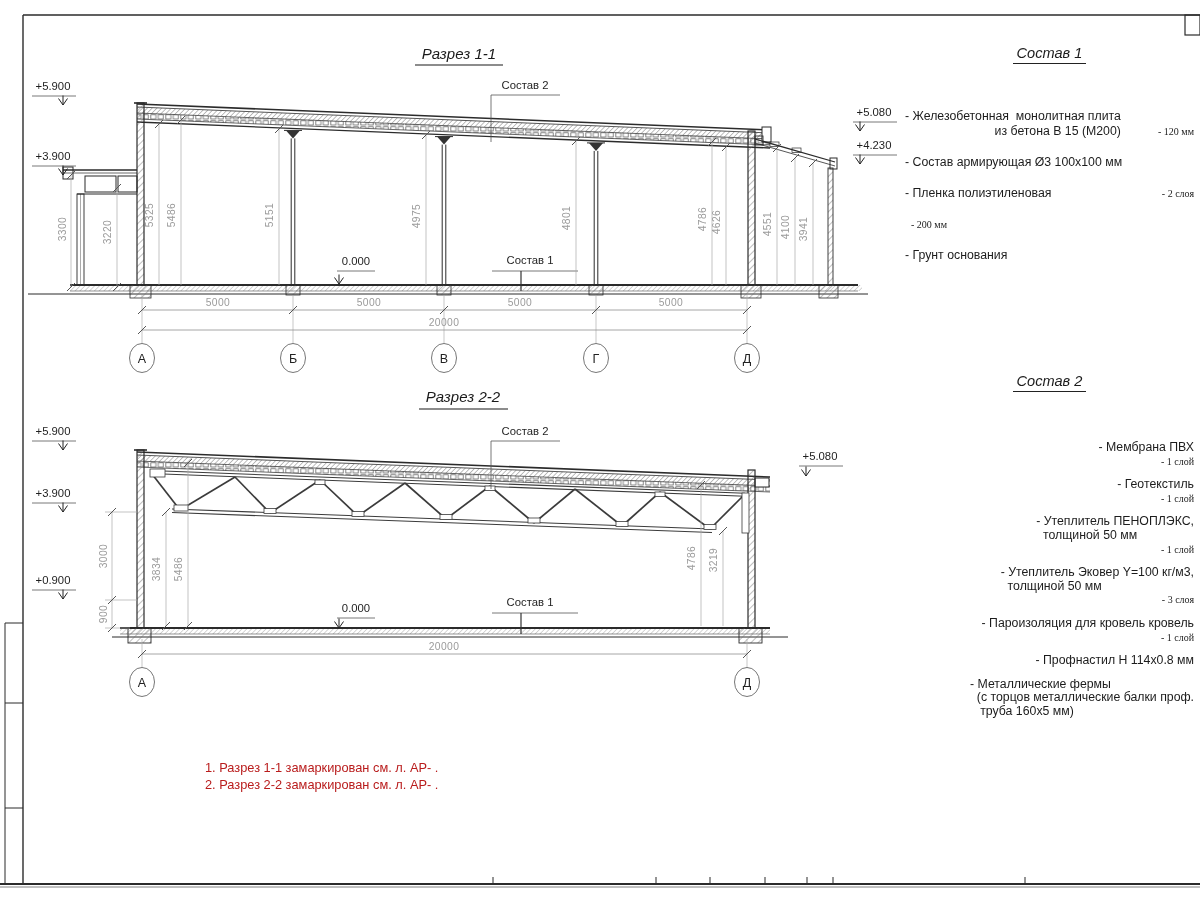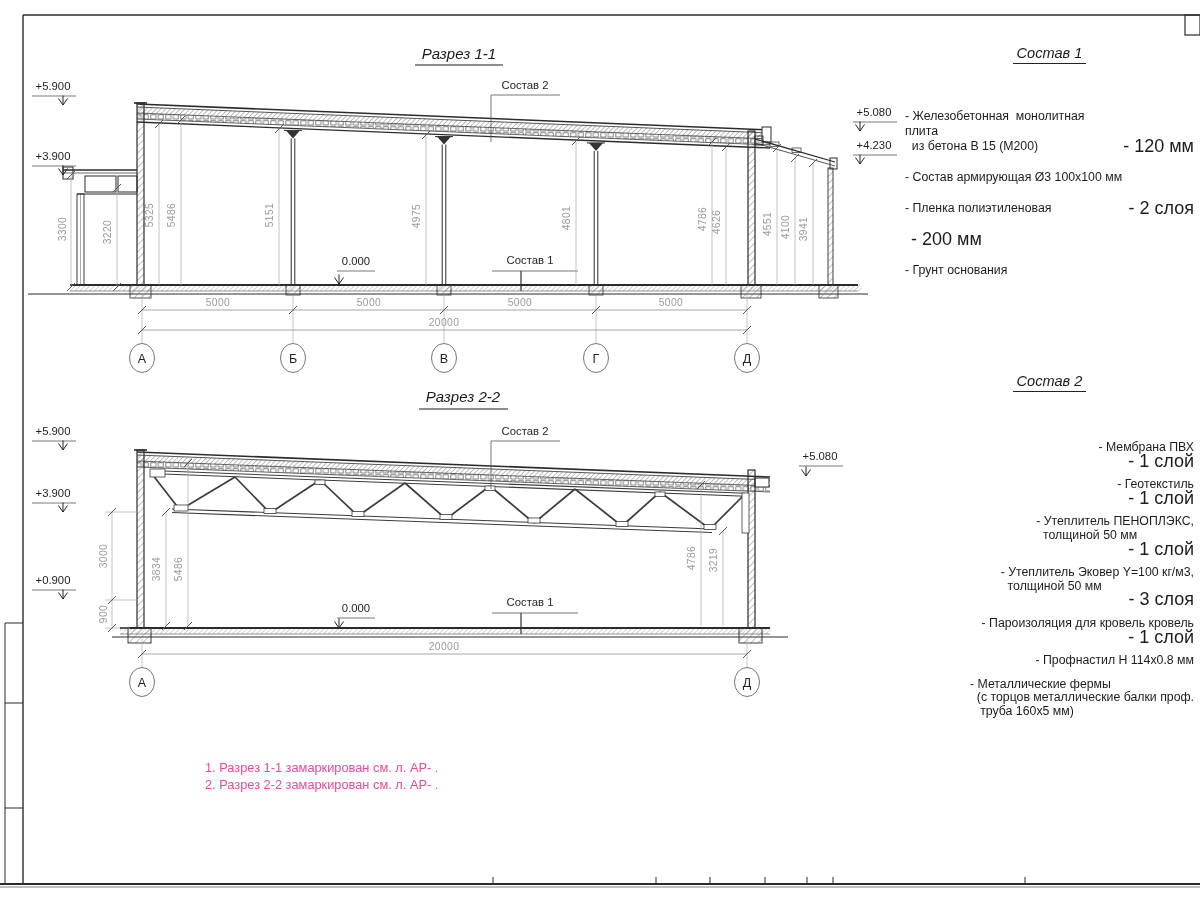--- a/index.html
+++ b/index.html
@@ -13,25 +13,25 @@
   .t-dim{font-size:10.3px;fill:#9b9b9b;letter-spacing:.4px;}
   .t-axis{font-size:12.5px;fill:#222;}
   .sostav{position:absolute;width:289px;}
   .sostav-title{text-align:center;margin:0 0 0 0;}
   .sostav-title span{display:inline-block;font-style:italic;font-size:14.6px;border-bottom:1px solid #222;padding:0 4px 2px 4px;}
   .srow{display:flex;justify-content:space-between;align-items:flex-end;}
   .s1 .srow{margin-bottom:16px;}
   .s2 .srow{margin-bottom:10px;flex-direction:column;}
   .sname{white-space:pre-wrap;font-size:12.3px;line-height:15px;}
   .s2 .sname{line-height:13.6px;}
-  .sval{white-space:nowrap;font-size:18px;line-height:15px;padding-left:6px;}
+  .sval{white-space:nowrap;font-size:10px;line-height:15px;padding-left:6px;font-family:Liberation Serif, serif;}
   .s2 .sval{line-height:13.6px;}
-  .s1 .items{margin-top:45px;}
+  .s1 .items{margin-top:45px;text-align:right;}
   .s2 .items{margin-top:49px;}
-  #notes{position:absolute;left:205px;top:760px;font-size:12.8px;line-height:16.5px;color:#ec4899;}
+  #notes{position:absolute;left:205px;top:760px;font-size:12.8px;line-height:16.5px;color:#b91c1c;}
 </style>
 </head>
 <body>
 
 <div id="app">
 <svg id="dwg" width="1200" height="900" viewBox="0 0 1200 900">
   <defs>
     <pattern id="hatch" width="5" height="5" patternUnits="userSpaceOnUse" patternTransform="rotate(45)">
       <line x1="0" y1="0" x2="0" y2="5" stroke="#6e6e6e" stroke-width="0.9"></line>
     </pattern>

